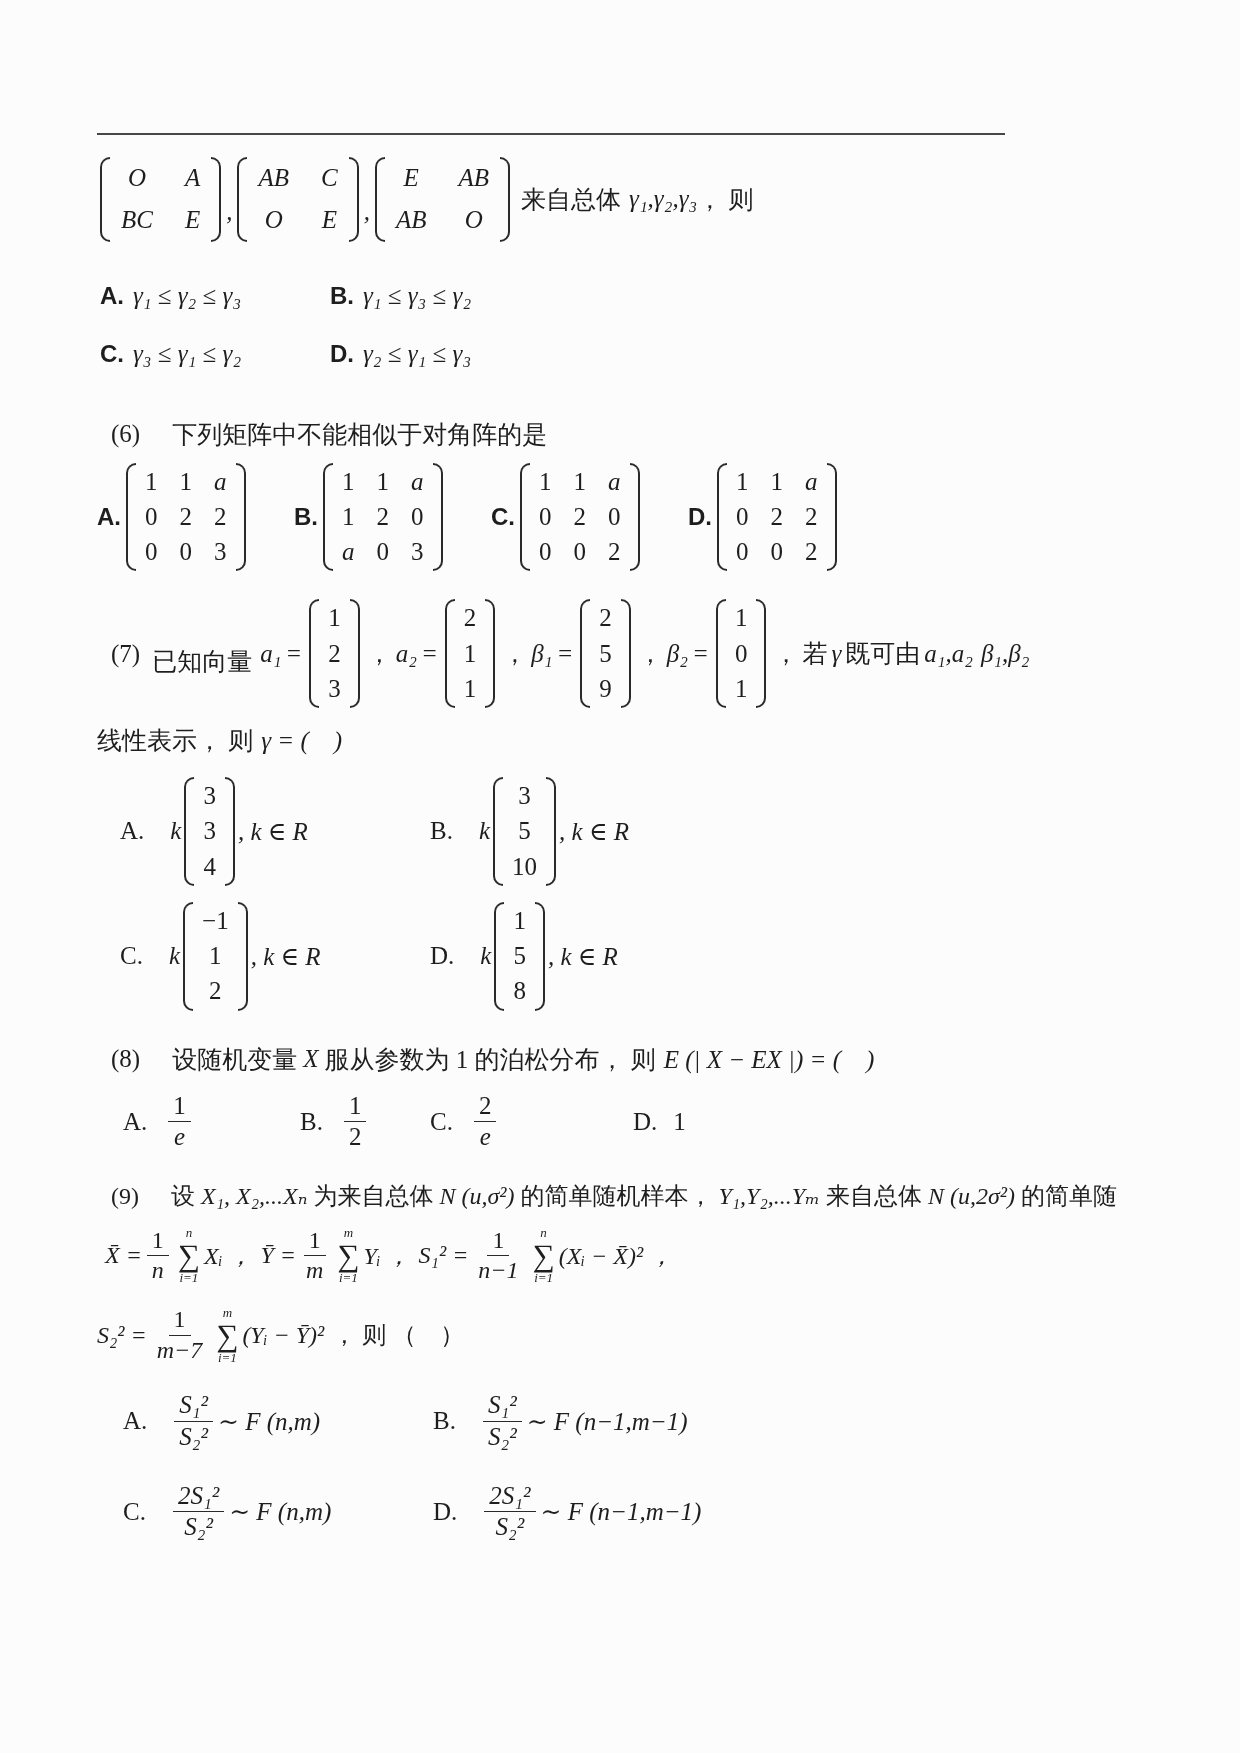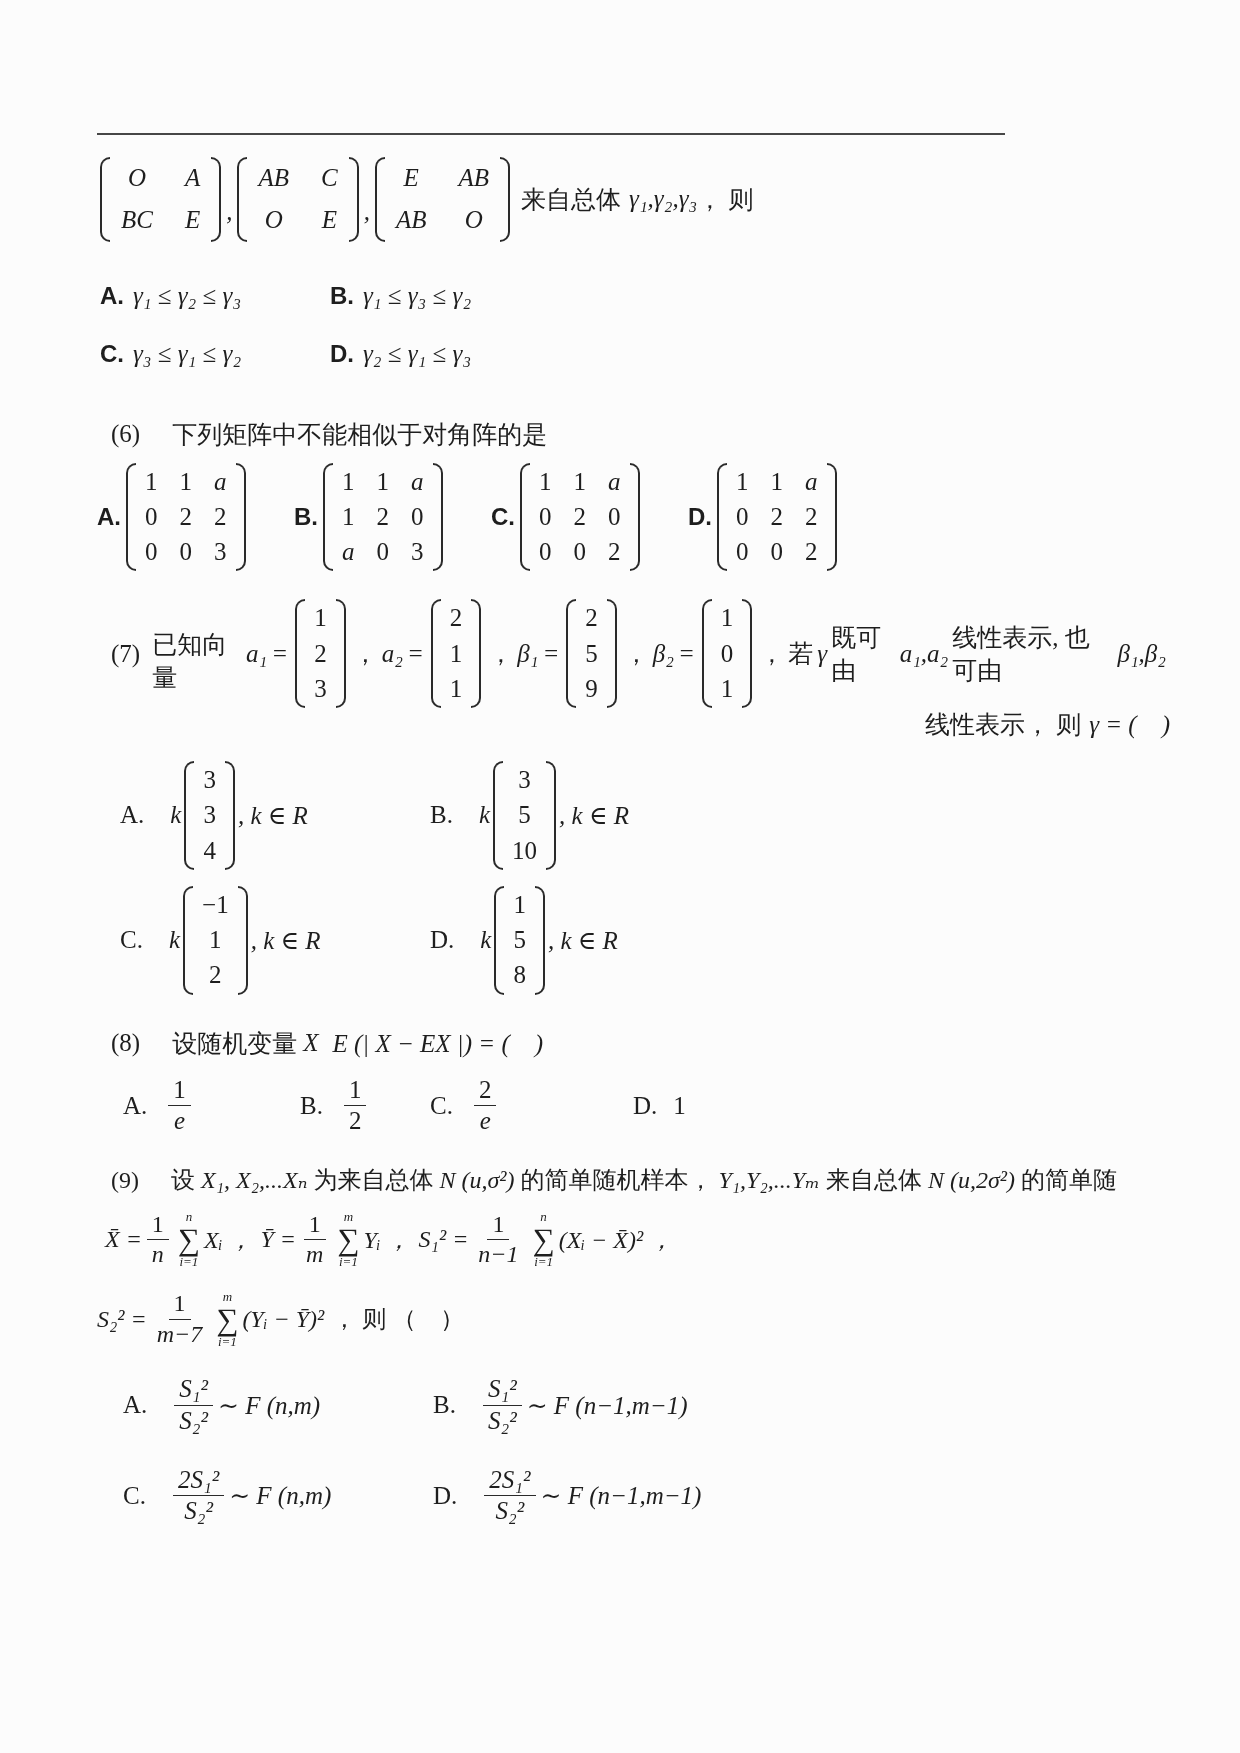--- a/index.html
+++ b/index.html
@@ -249,25 +249,24 @@
           <span class="cell">0</span>
           <span class="cell">1</span>
         </span>
       <span class="paren pr"></span>
     </span>
     <span class="cn mx4">，</span>
     <span class="cn">若</span>
     <span class="m mx4">γ</span>
     <span class="cn">既可由</span>
     <span class="m mx4">a₁,a₂</span>
-    <span class="cn">线性表示, 也可由</span>
     <span class="m mx4">β₁,β₂</span>
   </section>
 
-  <section class="flexrow" style="justify-content:flex-end;">
+  <section class="flexrow" style="margin-top:16px;">
     <span class="cn">线性表示， 则</span>
     <span class="m gap8">γ = (　)</span>
   </section>
 
   <section class="flexrow" style="margin-top:20px; margin-left:23px;">
     <div class="opt w310">
       <span class="lab serif" style="margin-right:26px;">A.</span>
       <span class="m">k</span>
       <span class="mat">
         <span class="paren pl"></span>
@@ -324,20 +323,21 @@
         <span class="paren pr"></span>
       </span>
       <span class="m">, k ∈ R</span>
     </div>
   </section>
 
   <section class="flexrow" style="margin-top:32px; margin-left:14px;">
     <span class="cn">(8)</span>
     <span class="cn gap16">设随机变量</span>
     <span class="m mx6">X</span>
+    <span class="cn">服从参数为 1 的泊松分布， 则</span>
     <span class="m gap8">E (| X − EX |) = (　)</span>
   </section>
 
   <section class="flexrow ac" style="margin-top:16px; margin-left:26px;">
     <div class="opt w177">
       <span class="lab serif" style="margin-right:16px;">A.</span>
       <span class="frac">
         <span class="fn auto-it">1</span>
         <span class="fd auto-it" style="font-style: italic;">e</span>
       </span>

